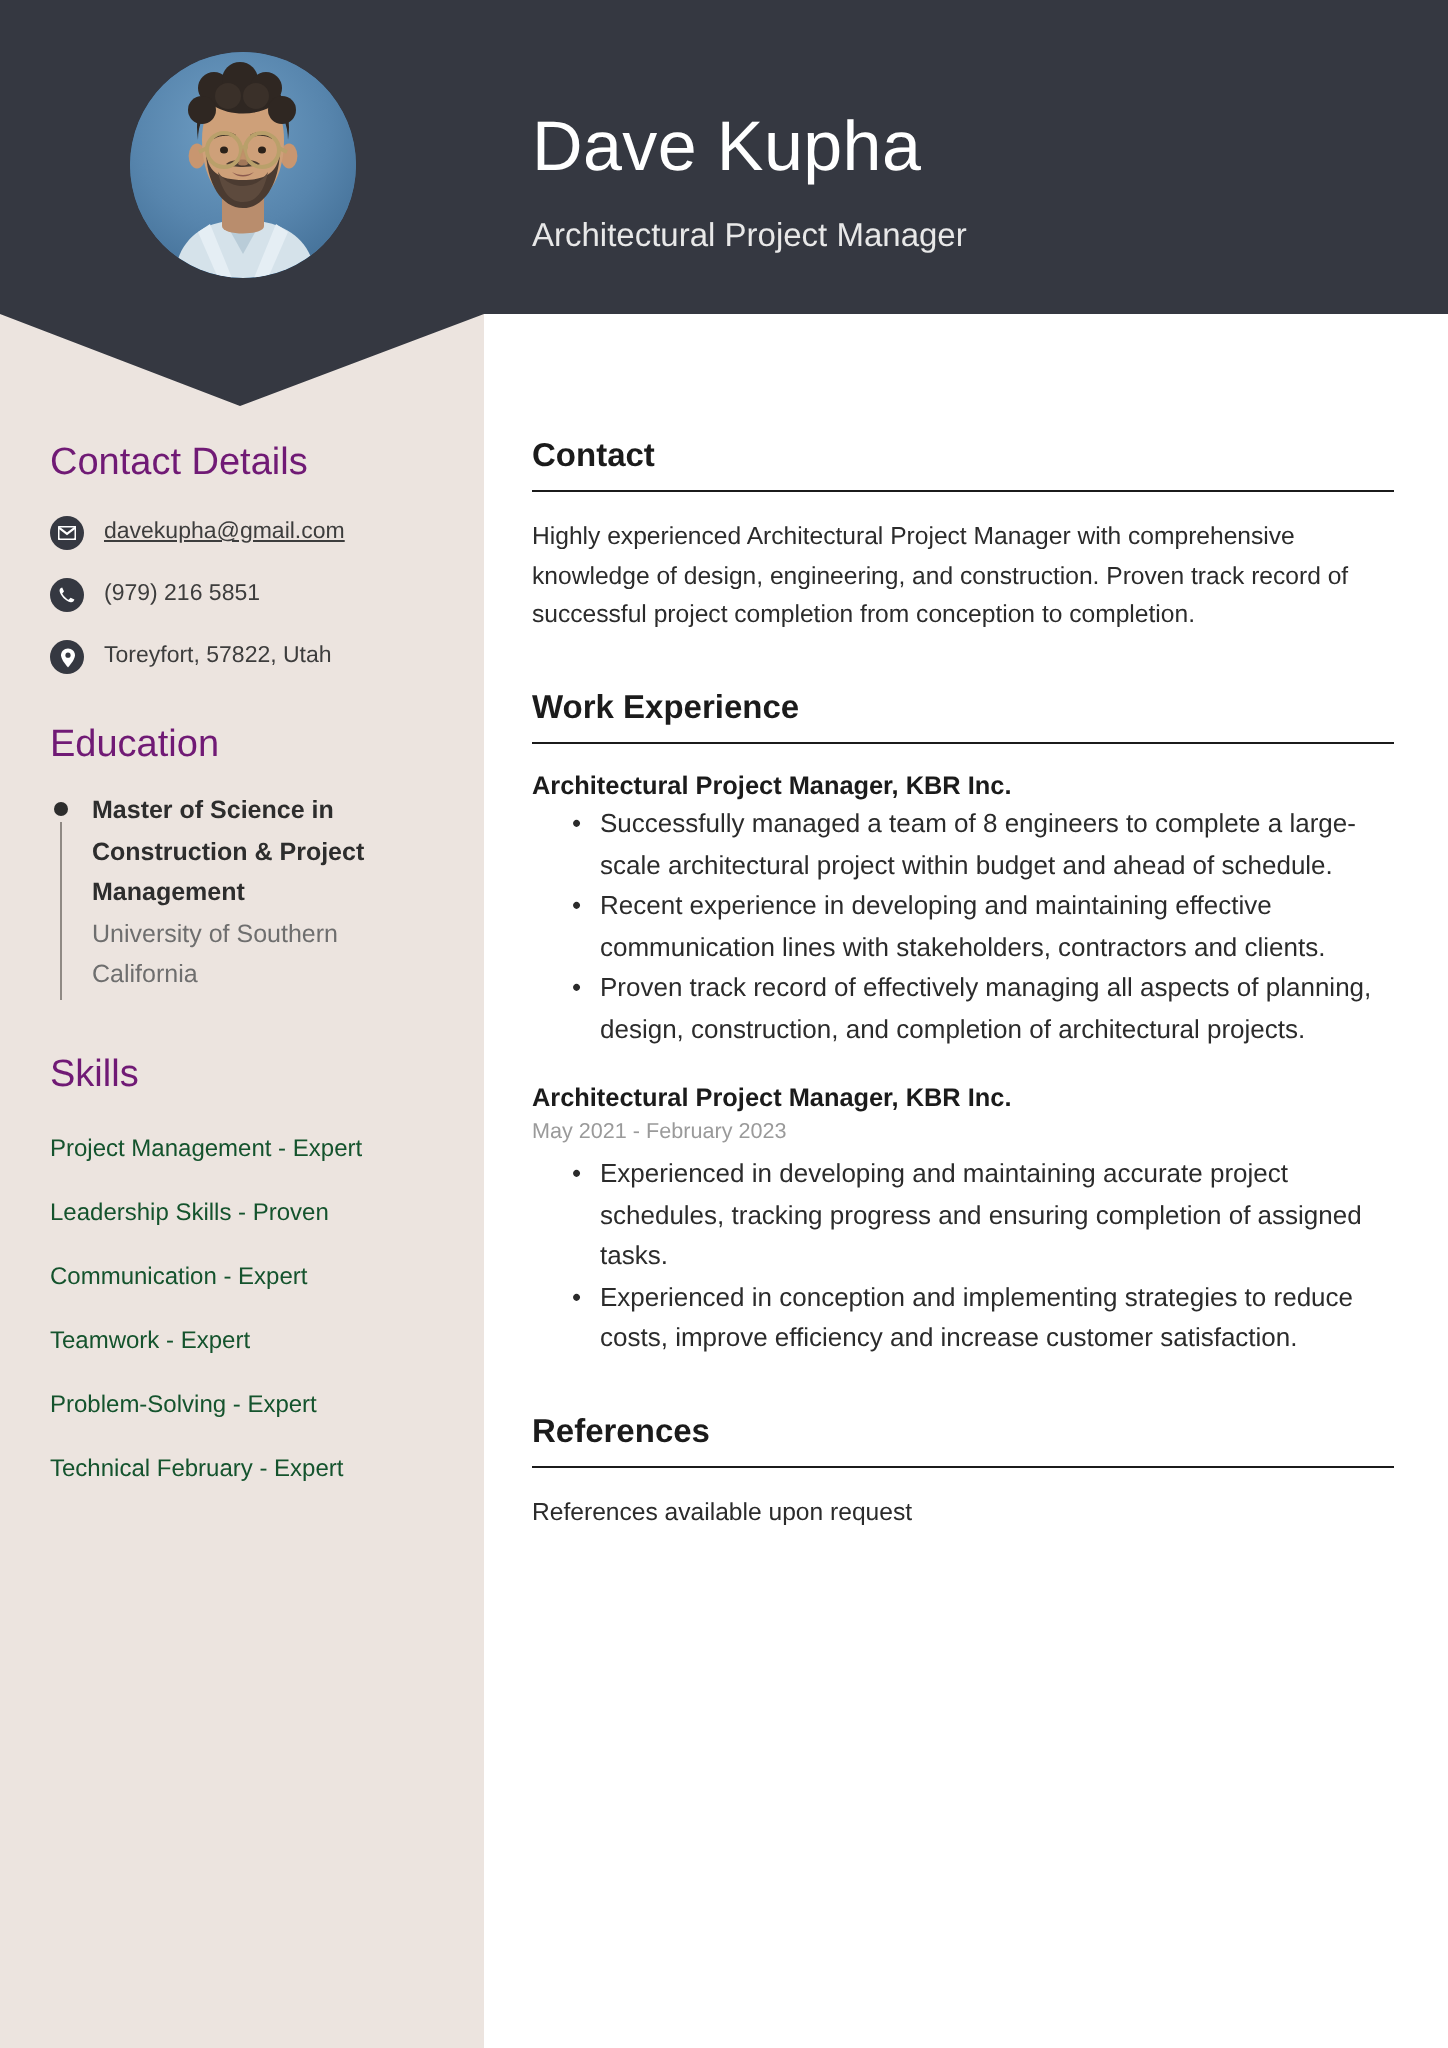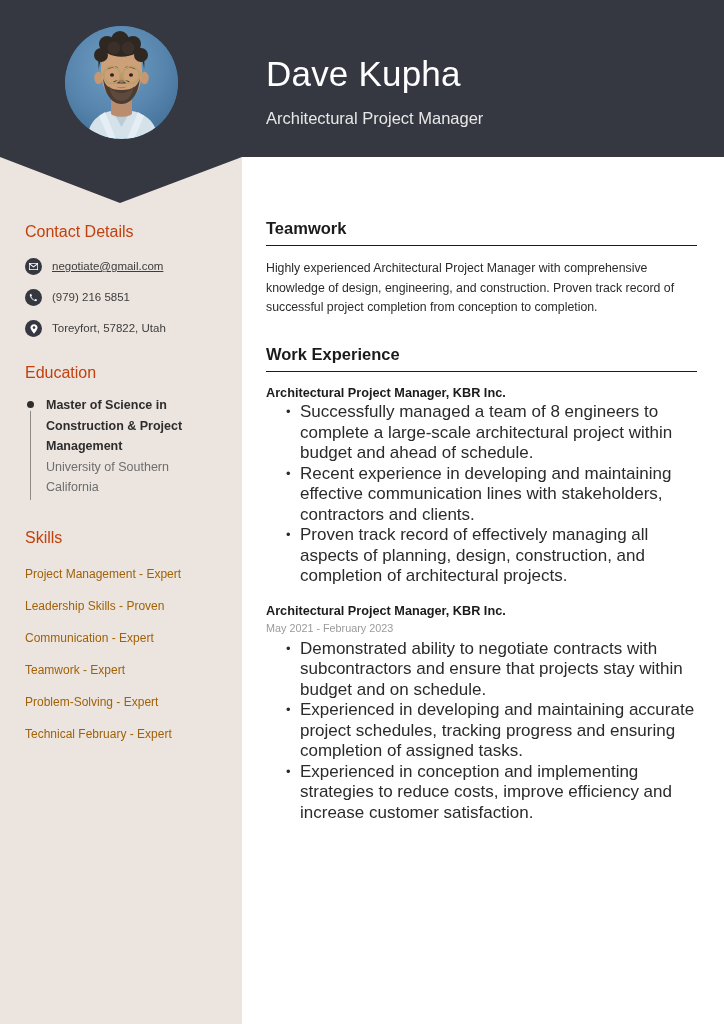--- a/index.html
+++ b/index.html
@@ -78,22 +78,22 @@
   }
 
   
   #sidebar-content {
     position: absolute;
     left: 25px;
     top: 222px;
     width: 200px;
   }
   .side-heading {
-    font-size: 16px;
-    color: #c2410c;
+    font-size: 19px;
+    color: #701a75;
     font-weight: 400;
     margin: 0 0 16px 0;
     line-height: 20px;
   }
   .side-block { margin-bottom: 26px; }
 
   .contact-row {
     display: flex;
     align-items: center;
     margin-bottom: 14px;
@@ -157,21 +157,21 @@
   }
   .edu-dates {
     font-size: 12.5px;
     color: #6e6e6e;
     line-height: 20.5px;
   }
 
   
   .skill-item {
     font-size: 12px;
-    color: #a16207;
+    color: #14532d;
     line-height: 16px;
     margin-bottom: 16px;
   }
   .skill-item:last-child { margin-bottom: 0; }
 
   
   #main {
     position: absolute;
     left: 266px;
     top: 218px;
@@ -212,21 +212,21 @@
     line-height: 16px;
     margin-bottom: 3px;
   }
   .job-bullets {
     margin: 0;
     padding-left: 34px;
     list-style: none;
   }
   .job-bullets li {
     position: relative;
-    font-size: 17px;
+    font-size: 13px;
     color: #2b2b2b;
     line-height: 20.5px;
     margin-bottom: 0;
   }
   .job-bullets li::before {
     content: "\2022";
     position: absolute;
     left: -14px;
     top: 0;
     color: #2b2b2b;
@@ -317,21 +317,21 @@
     <div class="side-block">
       <div class="side-heading">Contact Details</div>
 
       <div class="contact-row">
         <span class="contact-icon">
           <svg width="9" height="7" viewBox="0 0 9 7">
               <rect x="0.2" y="0.2" width="8.6" height="6.6" rx="1" fill="none" stroke="#ffffff" stroke-width="1.1"></rect>
               <path d="M0.6 0.9 L4.5 3.9 L8.4 0.9" fill="none" stroke="#ffffff" stroke-width="1.1"></path>
             </svg>
         </span>
-        <span class="contact-text link">negotiate@gmail.com</span>
+        <span class="contact-text link">davekupha@gmail.com</span>
       </div>
 
       <div class="contact-row">
         <span class="contact-icon">
           <svg width="9" height="9" viewBox="0 0 9 9">
               <path d="M2.1 0.7 C1.2 0.9 0.6 1.7 0.8 2.6 C1.3 5 3.9 7.6 6.3 8.1 C7.2 8.3 8 7.7 8.2 6.8 L6.3 5.9 L5.3 6.9 C4.3 6.4 2.6 4.7 2.1 3.7 L3 2.7 Z" fill="#ffffff"></path>
             </svg>
         </span>
         <span class="contact-text">(979) 216 5851</span>
       </div>
@@ -367,21 +367,21 @@
       <div class="skill-item">Teamwork - Expert</div>
       <div class="skill-item">Problem-Solving - Expert</div>
       <div class="skill-item">Technical February - Expert</div>
     </div>
 
   </div>
 
   <div id="main">
 
     <div class="main-section">
-      <div class="main-heading">Teamwork</div>
+      <div class="main-heading">Contact</div>
       <div class="rule"></div>
       <div class="body-text">Highly experienced Architectural Project Manager with comprehensive knowledge of design, engineering, and construction. Proven track record of successful project completion from conception to completion.</div>
     </div>
 
     <div class="main-section">
       <div class="main-heading">Work Experience</div>
       <div class="rule"></div>
 
       <div class="job">
         <div class="job-title">Architectural Project Manager, KBR Inc.</div>
@@ -389,23 +389,27 @@
           <li>Successfully managed a team of 8 engineers to complete a large-scale architectural project within budget and ahead of schedule.</li>
           <li>Recent experience in developing and maintaining effective communication lines with stakeholders, contractors and clients.</li>
           <li>Proven track record of effectively managing all aspects of planning, design, construction, and completion of architectural projects.</li>
         </ul>
       </div>
 
       <div class="job">
         <div class="job-title">Architectural Project Manager, KBR Inc.</div>
         <div class="job-dates">May 2021 - February 2023</div>
         <ul class="job-bullets">
-          <li>Demonstrated ability to negotiate contracts with subcontractors and ensure that projects stay within budget and on schedule.</li>
           <li>Experienced in developing and maintaining accurate project schedules, tracking progress and ensuring completion of assigned tasks.</li>
           <li>Experienced in conception and implementing strategies to reduce costs, improve efficiency and increase customer satisfaction.</li>
         </ul>
       </div>
     </div>
 
+    <div class="main-section" id="references-section">
+      <div class="main-heading">References</div>
+      <div class="rule"></div>
+      <div class="body-text">References available upon request</div>
+    </div>
 
   </div>
 
 </div>
 
 </body></html>

